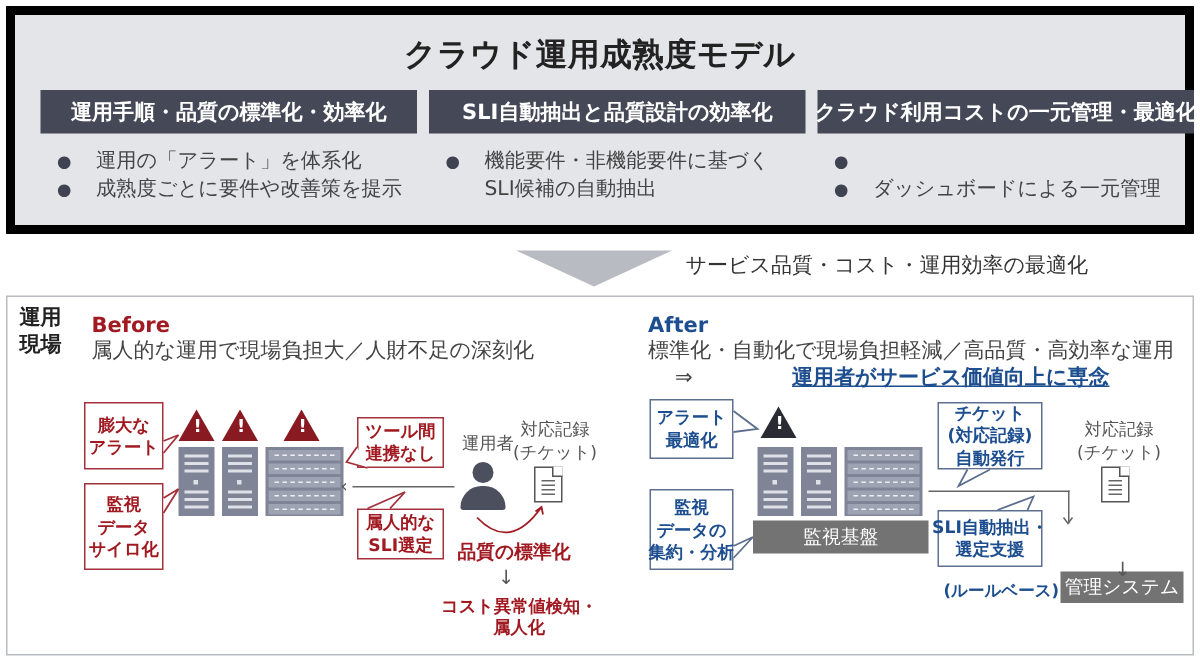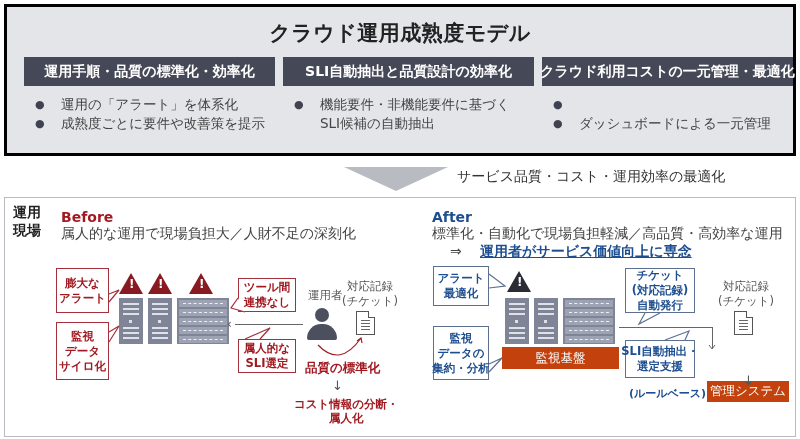--- a/index.html
+++ b/index.html
@@ -1,21 +1,21 @@
 <!DOCTYPE html>
 <html><head>
 <meta charset="utf-8">
 <style>
   * { box-sizing: border-box; margin: 0; padding: 0; }
   html, body { width: 800px; height: 439px; background: #ffffff; overflow: hidden; }
   body { font-family: "DejaVu Sans", "Liberation Sans", sans-serif; color: #333; position: relative; }
 
   .top-panel {
     position: absolute; left: 4px; top: 4px; width: 792px; height: 152px;
-    background: #e4e5e9; border: 3px solid #000000;
+    background: #e4e5e9; border: 6px solid #000000;
   }
   .top-title {
     position: absolute; left: 0; right: 0; top: 12px; text-align: center;
     font-size: 21px; font-weight: bold; color: #222; letter-spacing: 0.5px;
   }
   .col-header {
     position: absolute; top: 50px; height: 29px; background: #454856; color: #fff;
     font-weight: bold; font-size: 14px; display: flex; align-items: center; justify-content: center;
     white-space: nowrap;
   }
@@ -35,21 +35,21 @@
     position: absolute; left: 4px; top: 197px; width: 792px; height: 240px;
     border: 1px solid #b9bbc2; background: #fff;
   }
   .site-label { position: absolute; left: 8px; top: 5px; font-size: 14px; font-weight: bold; line-height: 18px; color: #222; }
   .before-title { position: absolute; left: 56px; top: 11px; font-size: 14px; font-weight: bold; color: #a11a22; }
   .before-desc { position: absolute; left: 56px; top: 27px; font-size: 14px; color: #444; white-space: nowrap; }
   .after-title { position: absolute; left: 427px; top: 11px; font-size: 14px; font-weight: bold; color: #1d4e8f; }
   .after-desc { position: absolute; left: 427px; top: 27px; font-size: 14px; color: #444; white-space: nowrap; }
   .after-goal { position: absolute; left: 445px; top: 45px; font-size: 14px; color: #444; white-space: nowrap; }
   .after-goal .arr { display: inline-block; width: 30px; }
-  .after-goal .emph { color: #1d4e8f; font-weight: bold; text-decoration: underline; }
+  .after-goal .emph { color: #1d4e8f; font-weight: bold; text-decoration: underline; margin-left: 48px; }
 
   .callout {
     position: absolute; background: #fff; font-weight: bold; font-size: 11.5px;
     text-align: center; line-height: 15px; display: flex; align-items: center; justify-content: center;
     white-space: nowrap;
   }
   .callout.red { border: 1.2px solid #a3303a; color: #a11a22; }
   .callout.blue { border: 1.2px solid #5d6f8f; color: #1d4e8f; }
 
   .warn { position: absolute; width: 0; height: 0; border-left: 12px solid transparent; border-right: 12px solid transparent; border-bottom: 21px solid #8a1a22; }
@@ -68,21 +68,21 @@
   .label-blue { position: absolute; font-size: 11px; font-weight: bold; color: #1d4e8f; text-align: center; line-height: 14px; white-space: nowrap; }
 
   .person { position: absolute; width: 30px; height: 32px; }
   .person .head { position: absolute; left: 8px; top: 0; width: 14px; height: 14px; border-radius: 50%; background: #4b4f5e; }
   .person .body { position: absolute; left: 0; top: 16px; width: 30px; height: 16px; border-radius: 15px 15px 2px 2px; background: #4b4f5e; }
 
   .doc { position: absolute; width: 19px; height: 24px; border: 1px solid #555; background: #fff; }
   .doc::before { content: ""; position: absolute; right: -1px; top: -1px; width: 6px; height: 6px; background: #fff; border-left: 1px solid #555; border-bottom: 1px solid #555; }
   .doc i { position: absolute; left: 4px; right: 4px; height: 1px; background: #666; }
 
-  .dark-box { position: absolute; background: #c2410c; color: #fff; font-size: 12.5px; display: flex; align-items: center; justify-content: center; white-space: nowrap; }
+  .dark-box { position: absolute; background: #737373; color: #fff; font-size: 12.5px; display: flex; align-items: center; justify-content: center; white-space: nowrap; }
 
   .hline { position: absolute; height: 1px; background: #666; }
   .vline { position: absolute; width: 1px; background: #666; }
   svg.ov { position: absolute; left: 0; top: 0; pointer-events: none; }
 </style>
 </head>
 <body>
 
 <div class="top-panel">
   <div class="top-title">クラウド運用成熟度モデル</div>
@@ -212,21 +212,21 @@
   <div class="doc" style="left:351px;top:113px;">
     <i style="top:8px"></i>
       <i style="top:11px"></i>
       <i style="top:14px"></i>
       <i style="top:17px"></i>
   </div>
 
   <div class="label-red" style="left:300px;top:163px;font-size:12.5px;">品質の標準化</div>
   <div class="label-plain" style="left:327px;top:180px;font-size:13px;">↓</div>
   <div class="label-red" style="left:289px;top:199px;">
-    <div>コスト情報の分断・</div>
+    <div>コスト異常値検知・</div>
       <div>属人化</div>
   </div>
 
   <div class="after-title">After</div>
   <div class="after-desc">標準化・自動化で現場負担軽減／高品質・高効率な運用</div>
   <div class="after-goal">
     <span class="arr">⇒</span><span class="emph">運用者がサービス価値向上に専念</span>
   </div>
 
   <div class="callout blue" style="left:428px;top:68px;width:56px;height:40px;">

